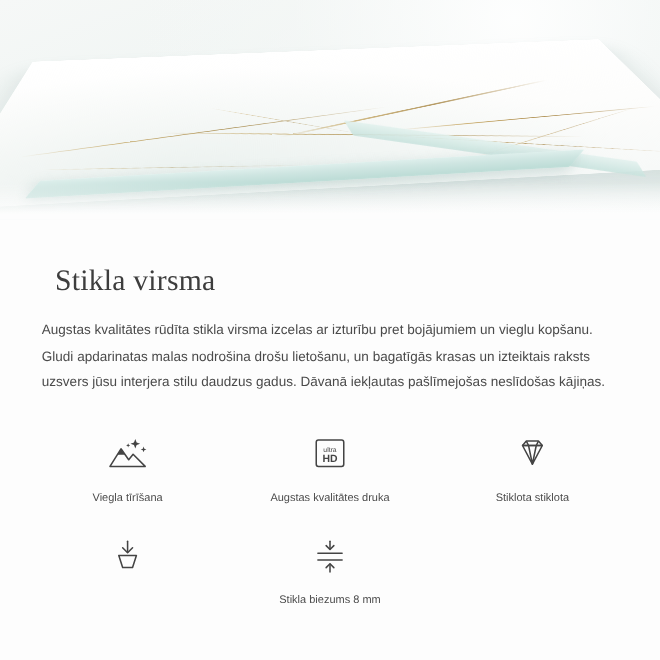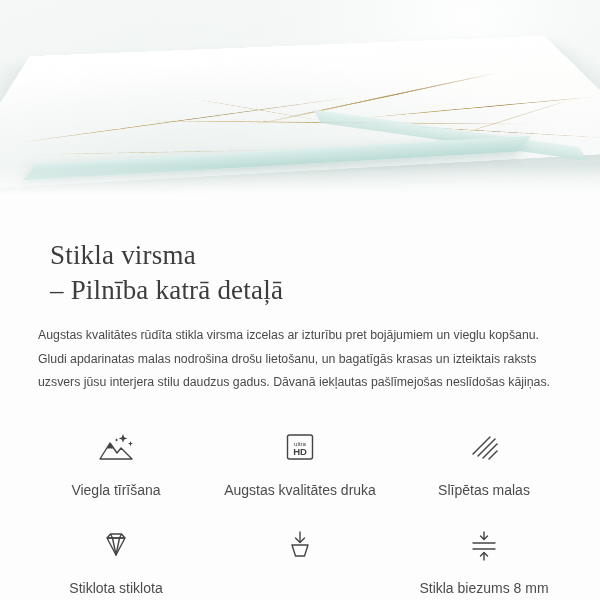--- a/index.html
+++ b/index.html
@@ -142,21 +142,21 @@
   .feature .ico {
     width: 46px;
     height: 46px;
     display: flex;
     align-items: center;
     justify-content: center;
     color: #444;
   }
   .feature .cap {
     margin-top: 10px;
-    font-size: 14px;
+    font-size: 10px;
     color: #4c4c4c;
     line-height: 1.3;
   }
   svg { display: block; }
 </style>
 </head>
 <body>
 
 <div class="page">
 
@@ -174,21 +174,20 @@
       <div class="haze"></div>
     </div>
     <div class="edge2"></div>
     <div class="edge"></div>
     <div class="hero-fade"></div>
   </div>
 
   <div class="content">
     <h1 class="title">
       <span>Stikla virsma</span>
-      <span class="l2">– Pilnība katrā detaļā</span>
     </h1>
     <p class="body">Augstas kvalitātes rūdīta stikla virsma izcelas ar izturību pret bojājumiem un vieglu kopšanu. Gludi apdarinatas malas nodrošina drošu lietošanu, un bagatīgās krasas un izteiktais raksts uzsvers jūsu interjera stilu daudzus gadus. Dāvanā iekļautas pašlīmejošas neslīdošas kājiņas.</p>
   </div>
 
   <div class="features">
 
     <div class="feature">
       <div class="ico">
         <svg width="40" height="36" viewBox="0 0 40 36" fill="none" stroke="#444" stroke-width="1.4" stroke-linecap="round" stroke-linejoin="round">
           <path d="M4 29 L14 13 L21 23 L25 18 L36 29 Z"></path>
@@ -205,31 +204,20 @@
       <div class="ico">
         <svg width="40" height="36" viewBox="0 0 40 36" fill="none" stroke="#444" stroke-width="1.4">
           <rect x="7.5" y="5" width="25" height="24" rx="2"></rect>
           <text x="20" y="16" text-anchor="middle" font-family="Liberation Sans, sans-serif" font-size="6.2" fill="#444" stroke="none">ultra</text>
           <text x="20" y="25" text-anchor="middle" font-family="Liberation Sans, sans-serif" font-size="9.5" font-weight="bold" fill="#444" stroke="none">HD</text>
         </svg>
       </div>
       <div class="cap">Augstas kvalitātes druka</div>
     </div>
 
-    <div class="feature">
-      <div class="ico">
-        <svg width="40" height="36" viewBox="0 0 40 36" fill="none" stroke="#444" stroke-width="1.5" stroke-linecap="round">
-          <path d="M9 24 L26 7"></path>
-          <path d="M14 26 L31 9"></path>
-          <path d="M19 28 L33 14"></path>
-          <path d="M25 29 L33 21"></path>
-        </svg>
-      </div>
-      <div class="cap">Slīpētas malas</div>
-    </div>
 
     <div class="feature">
       <div class="ico">
         <svg width="40" height="36" viewBox="0 0 40 36" fill="none" stroke="#444" stroke-width="1.4" stroke-linejoin="round">
           <path d="M11 10 L29 10 L20 27 Z"></path>
           <path d="M11 10 L14.5 6 L25.5 6 L29 10"></path>
           <path d="M14.5 6 L16.5 10 L20 27 L23.5 10 L25.5 6"></path>
           <path d="M11 10 L29 10"></path>
         </svg>
       </div>

